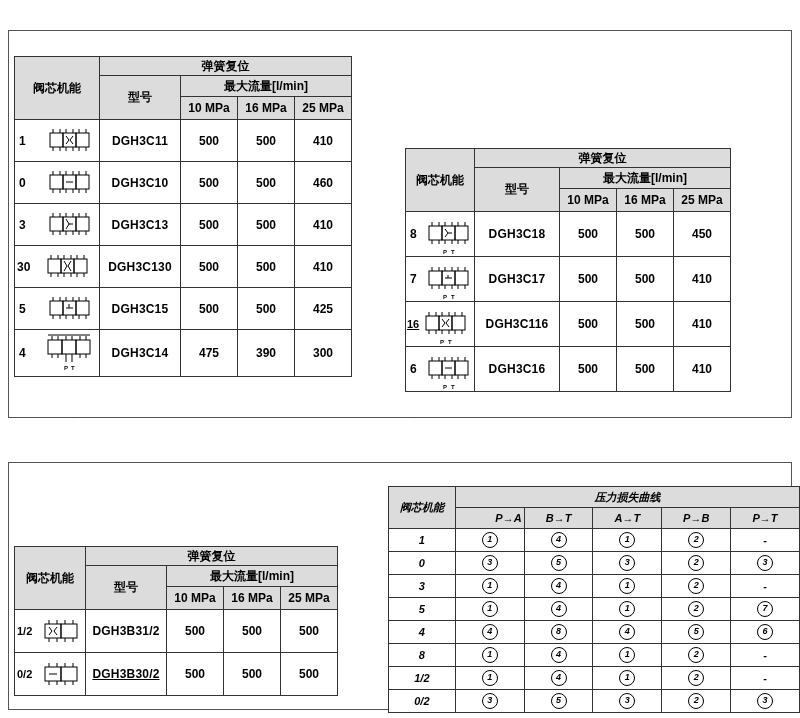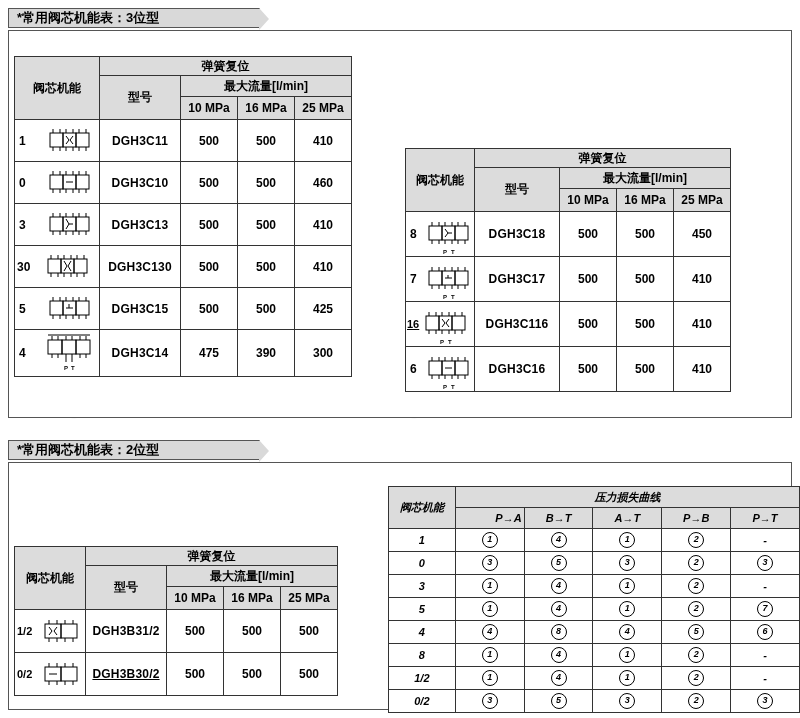--- a/index.html
+++ b/index.html
@@ -115,21 +115,20 @@
   <div class="wm" style="left:60px;  top:370px; transform:rotate(-12deg);">CCLair</div>
   <div class="wm" style="left:400px; top:370px; transform:rotate(-12deg);">CCLair</div>
   <div class="wm" style="left:60px;  top:560px; transform:rotate(-12deg);">CCLair</div>
   <div class="wm" style="left:400px; top:560px; transform:rotate(-12deg);">CCLair</div>
   <div class="wm" style="left:230px; top:120px; transform:rotate(-12deg);">CCLair</div>
   <div class="wm" style="left:230px; top:300px; transform:rotate(-12deg);">CCLair</div>
   <div class="wm" style="left:600px; top:300px; transform:rotate(-12deg);">CCLair</div>
   <div class="wm" style="left:230px; top:640px; transform:rotate(-12deg);">CCLair</div>
   <div class="wm" style="left:600px; top:640px; transform:rotate(-12deg);">CCLair</div>
 
-  <div class="banner" style="left:8px;top:8px;width:252px;">*常用阀芯机能表：3位型</div>
 
   <div class="frame" style="left:8px;top:30px;width:784px;height:388px;"></div>
 
   <table class="spool" style="left:14px;top:56px;">
     <tbody>
         <tr>
       <td class="hdr-grey" rowspan="3" style="width:62px;height:62px;">阀芯机能</td>
       <td class="hdr-grey" colspan="4" style="height:18px;">弹簧复位</td>
     </tr>
     <tr>
@@ -514,21 +513,20 @@
         </div>
       </td>
       <td class="model">DGH3C16</td>
       <td class="num">500</td>
       <td class="num">500</td>
       <td class="num">410</td>
     </tr>
   </tbody>
     </table>
 
-  <div class="banner" style="left:8px;top:440px;width:252px;">*常用阀芯机能表：2位型</div>
 
   <div class="frame" style="left:8px;top:462px;width:784px;height:248px;"></div>
 
   <table class="spool" style="left:14px;top:546px;">
     <tbody>
         <tr>
       <td class="hdr-grey" rowspan="3" style="width:62px;height:62px;">阀芯机能</td>
       <td class="hdr-grey" colspan="4" style="height:18px;">弹簧复位</td>
     </tr>
     <tr>

